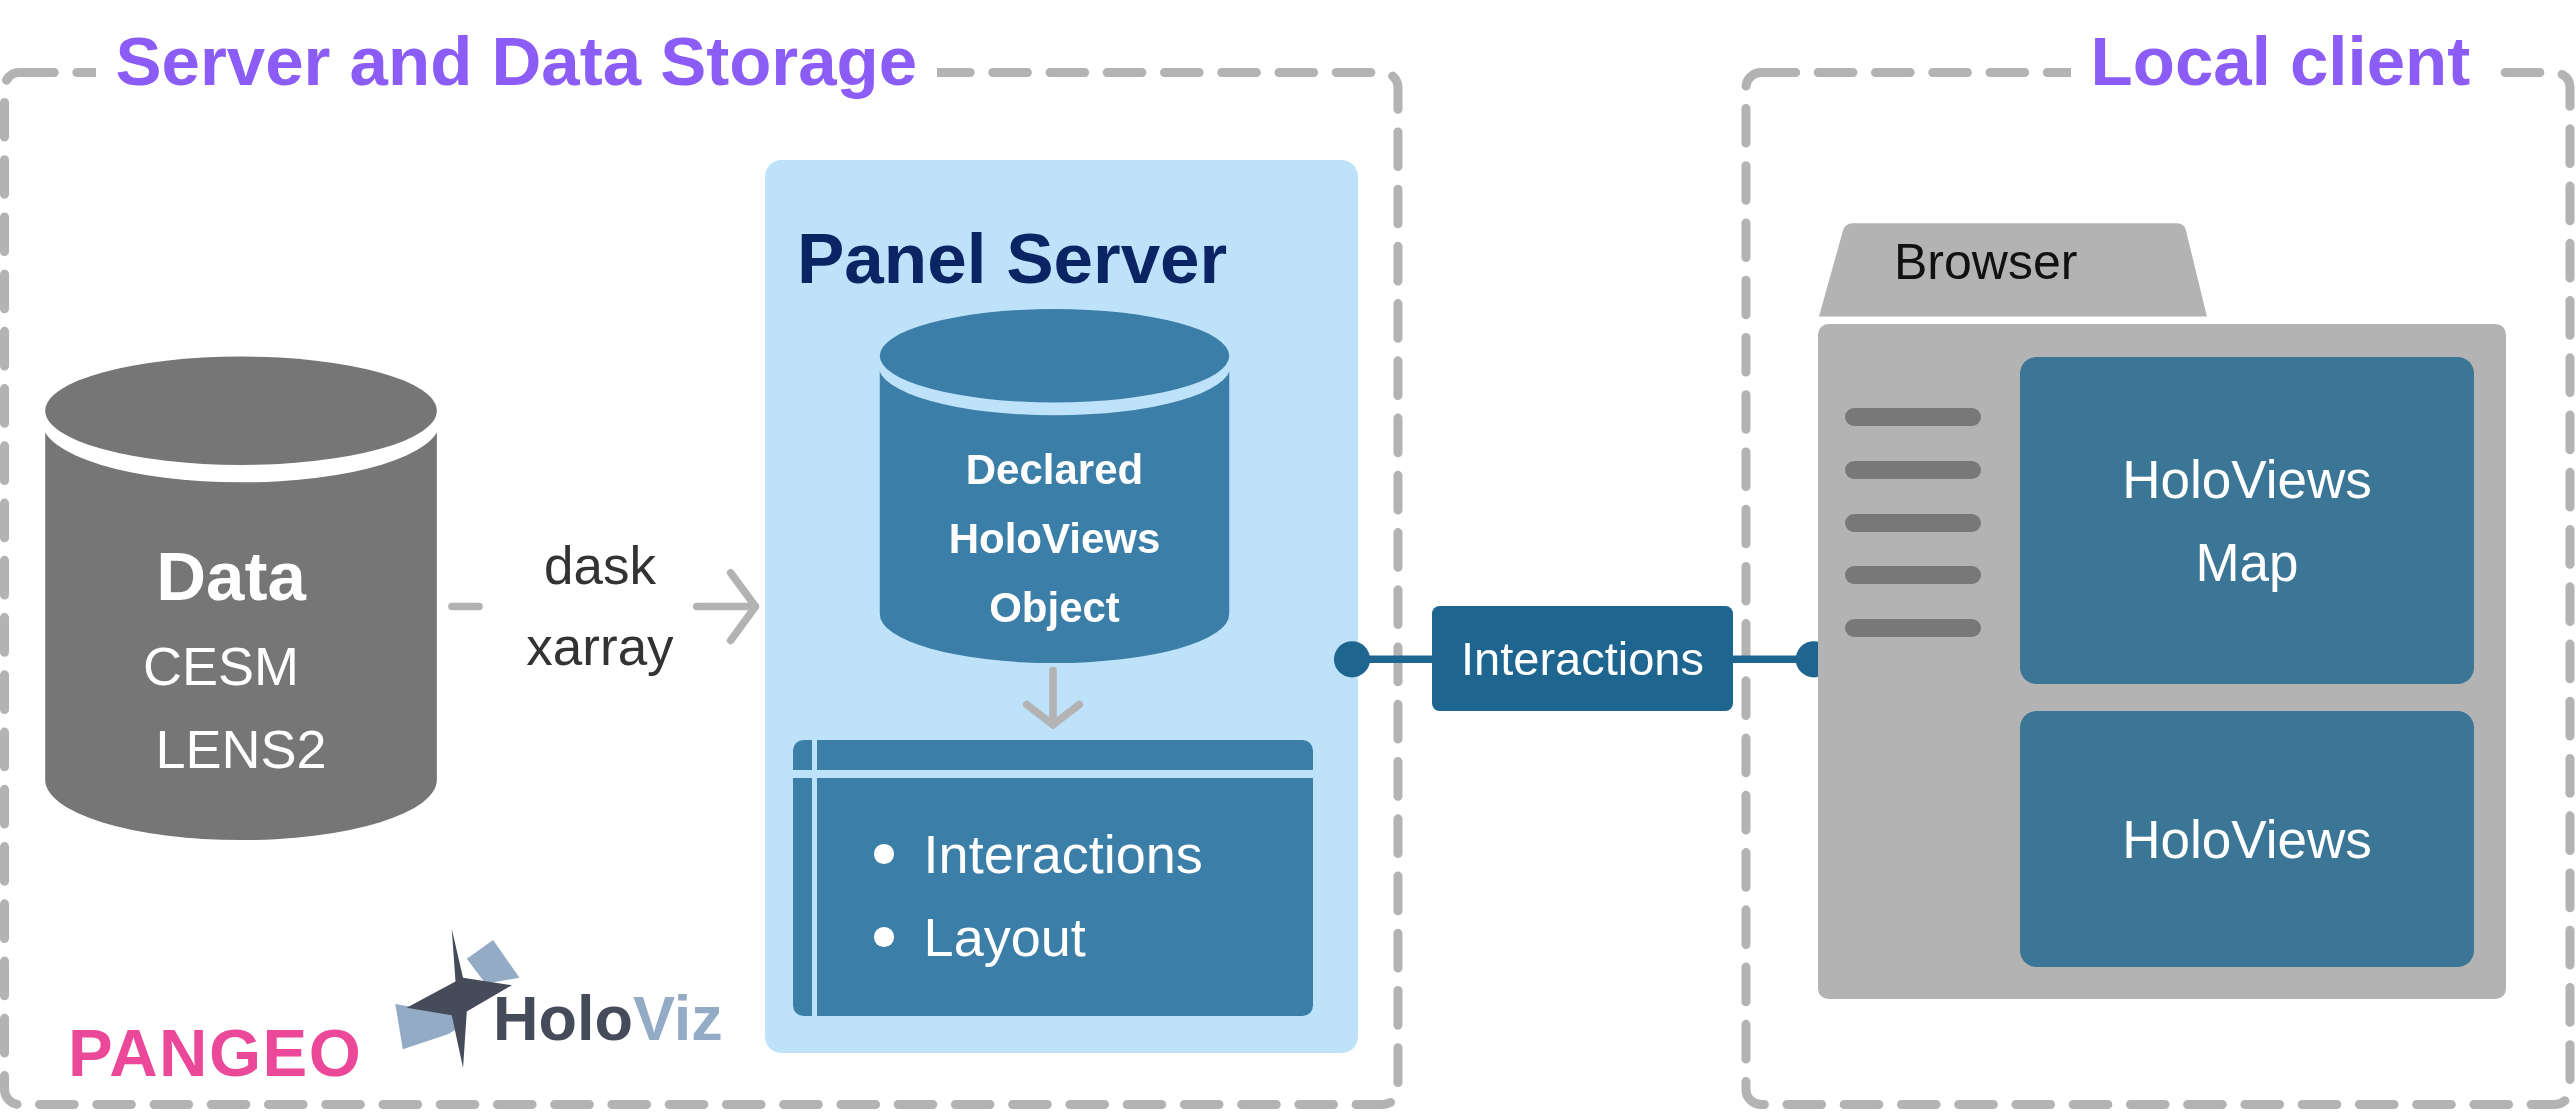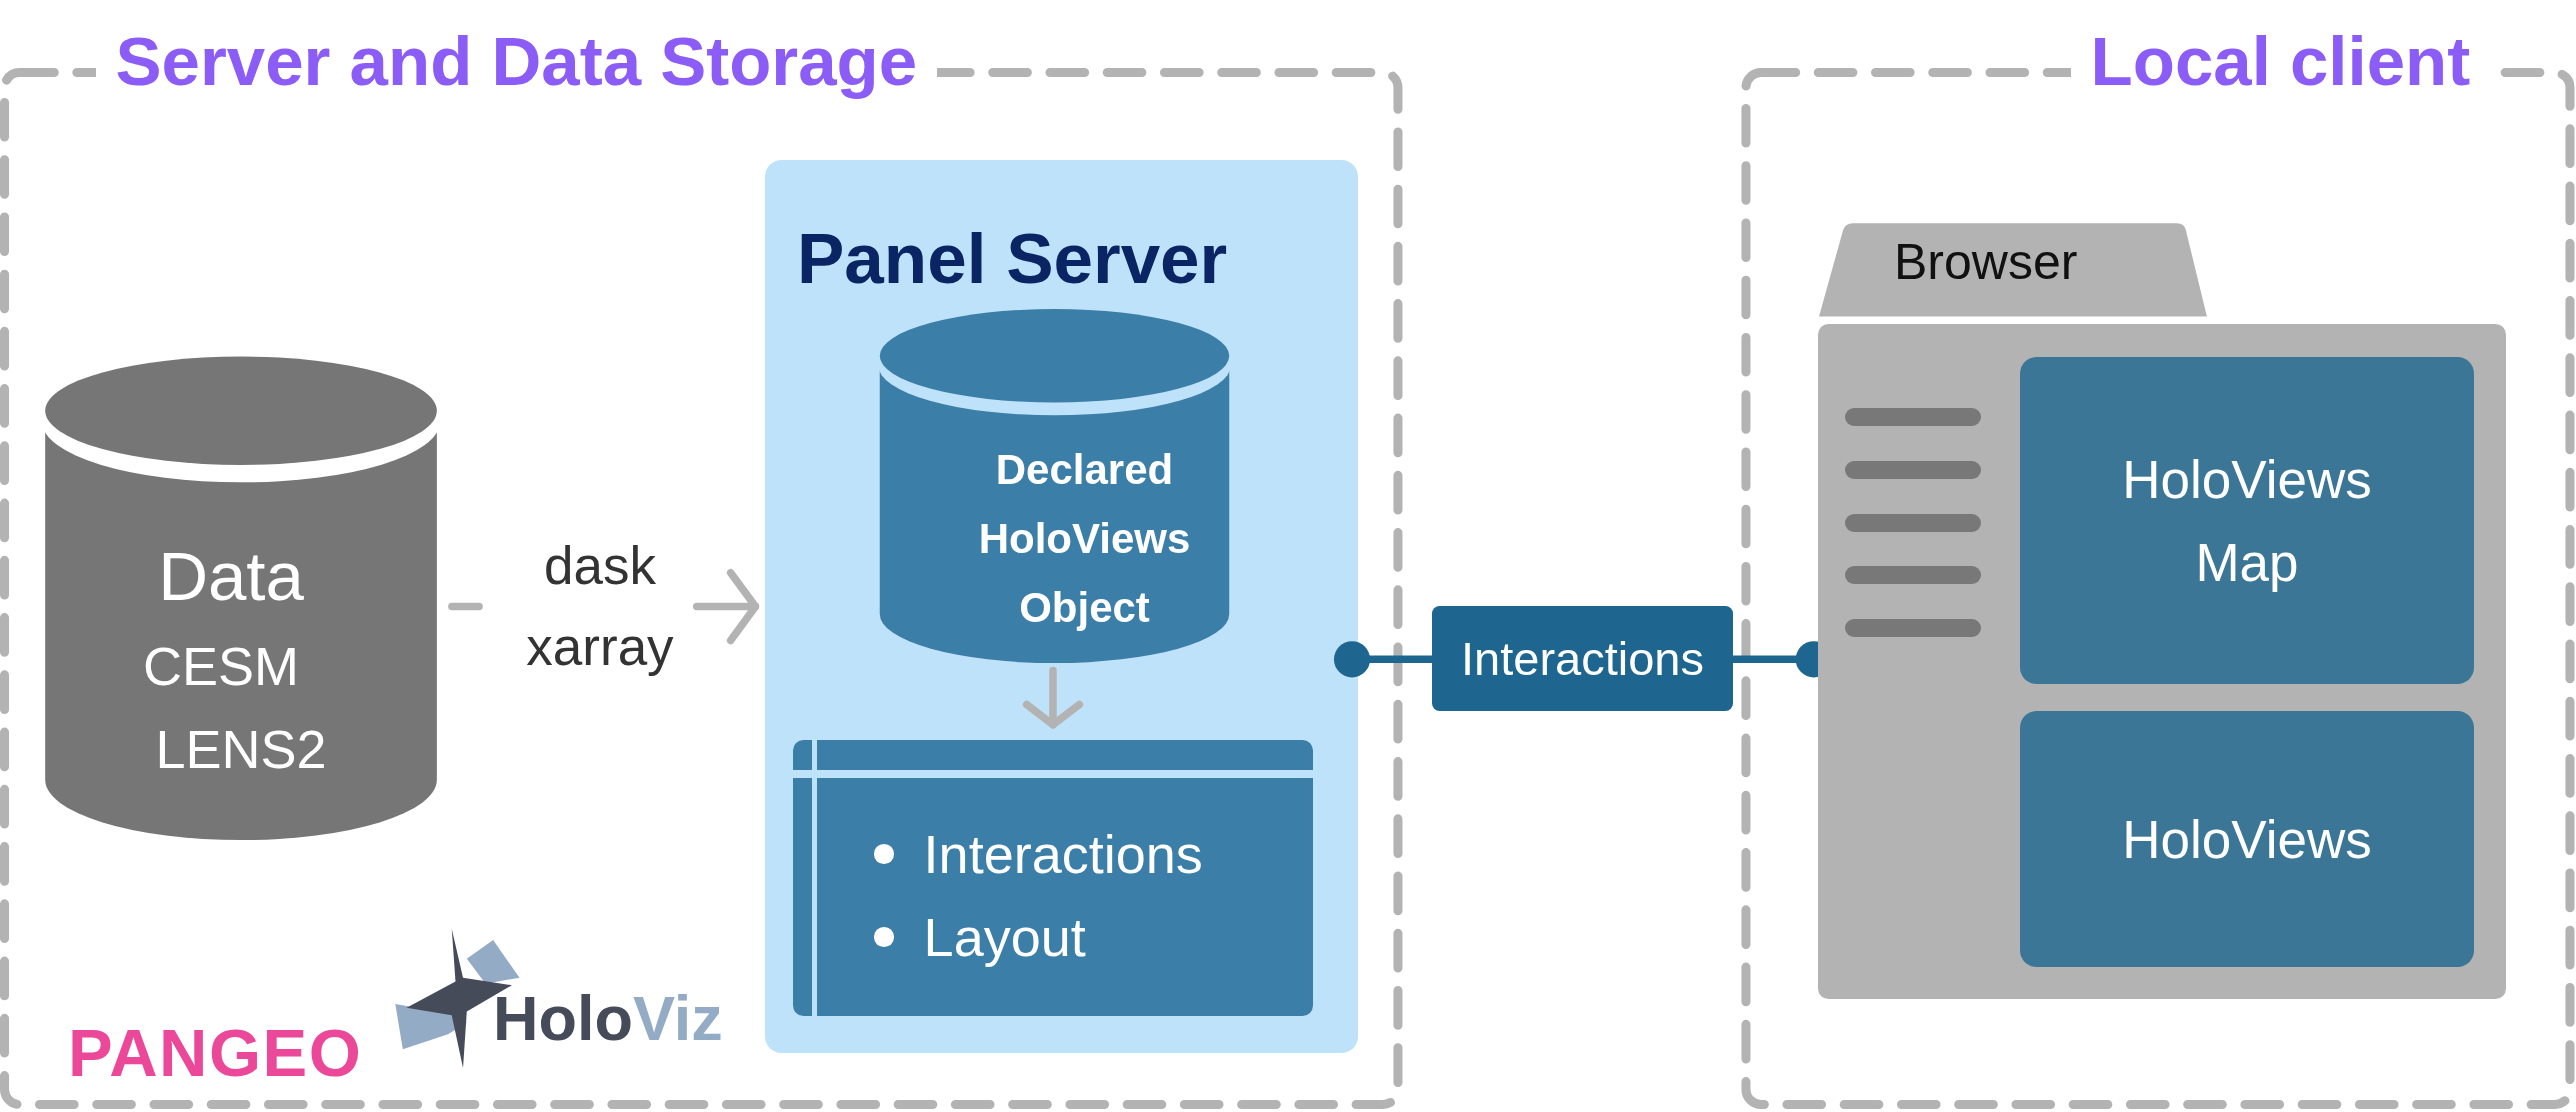--- a/index.html
+++ b/index.html
@@ -57,21 +57,21 @@
   <line x1="600" y1="805" x2="636" y2="805" stroke="#b3b3b3" stroke-width="10" stroke-linecap="round"></line>
   <g>
     <line x1="925" y1="805" x2="1003" y2="805" stroke="#b3b3b3" stroke-width="10" stroke-linecap="round"></line>
     <polyline points="970,760 1003,805 970,850" fill="none" stroke="#b3b3b3" stroke-width="10" stroke-linecap="round" stroke-linejoin="round"></polyline>
   </g>
 </svg>
 
 <div class="group-title" style="left:96px; top:27px;">Server and Data Storage</div>
 <div class="group-title" style="left:2071px; top:27px;">Local client</div>
 
-<div class="cyl-text" style="left:45px; width:372px; top:542px; font-size:69px; font-weight:normal;">Data</div>
+<div class="cyl-text" style="left:45px; width:372px; top:542px; font-size:69px; font-weight:bold;">Data</div>
 <div class="cyl-text" style="left:45px; width:352px; top:639px; font-size:54px;">CESM</div>
 <div class="cyl-text" style="left:45px; width:392px; top:722px; font-size:54px;">LENS2</div>
 
 <div class="flow-label" style="left:502px; width:196px; top:525px;">
   <div>dask</div>
   <div>xarray</div>
 </div>
 
 <div class="panel-server"></div>
 <div class="panel-title">Panel Server</div>
@@ -89,21 +89,21 @@
 
   <g>
     <line x1="1795" y1="875" x2="2410" y2="875" stroke="#1e668f" stroke-width="10"></line>
     <ellipse cx="1795" cy="875" rx="24" ry="24" fill="#1e668f"></ellipse>
     <ellipse cx="2408" cy="875" rx="24" ry="24" fill="#1e668f"></ellipse>
   </g>
 
   <path d="M2415 420 L2447 305 Q2450 296 2460 296 L2890 296 Q2900 296 2902 305 L2930 420 Z" fill="#b3b3b3"></path>
 </svg>
 
-<div class="cyl-text" style="left:880px; width:349px; top:435px; font-size:42px; font-weight:bold; line-height:69px;margin-left:30px;">
+<div class="cyl-text" style="left:880px; width:349px; top:435px; font-size:42px; font-weight:bold; line-height:69px;">
   <div>Declared</div>
   <div>HoloViews</div>
   <div>Object</div>
 </div>
 
 <div class="layout-box">
   <div class="hbar"></div>
   <div class="vbar"></div>
 </div>
 <div class="bullet-list">

